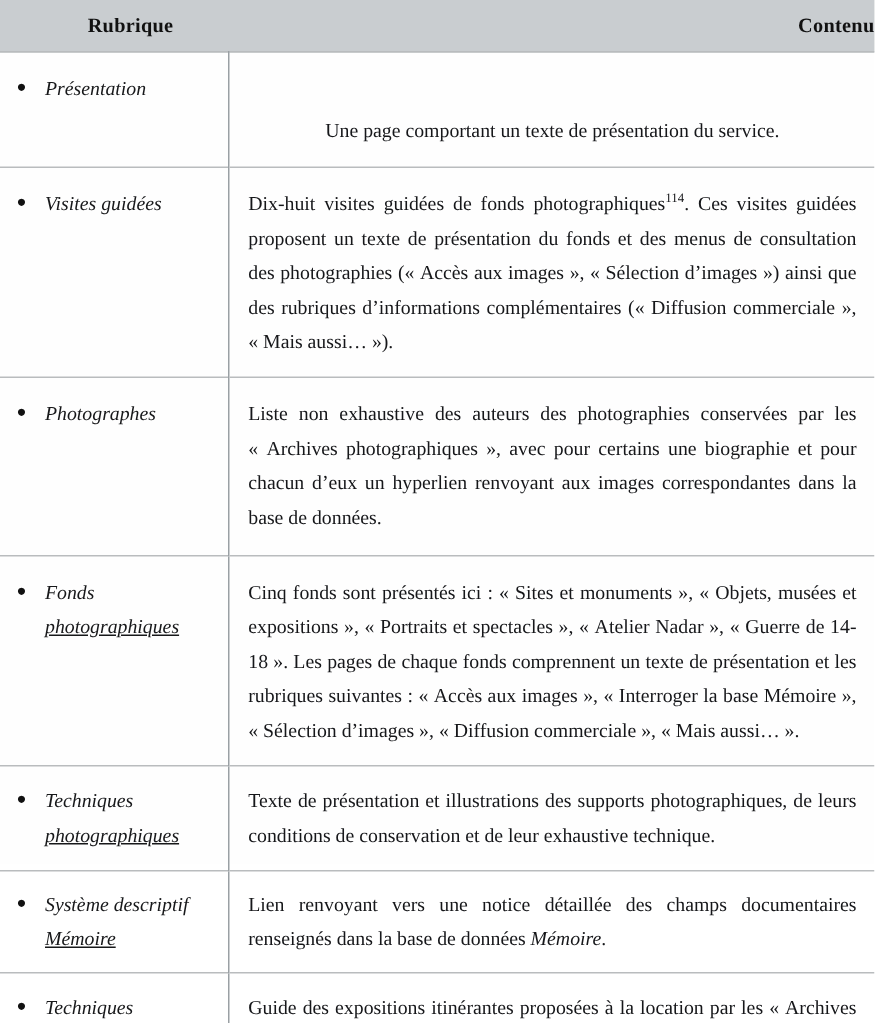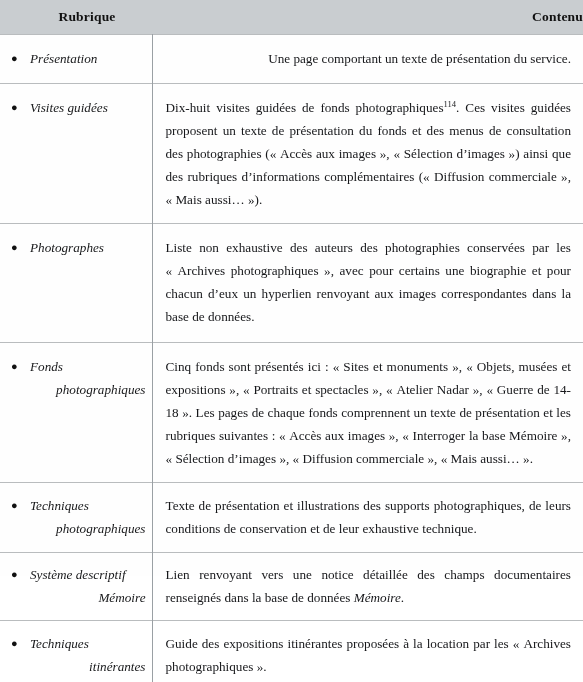--- a/index.html
+++ b/index.html
@@ -97,38 +97,39 @@
     position: absolute;
     left: 11px;
     top: 0;
     font-style: normal;
     font-size: 11px;
     line-height: 23px;
     color: #111;
   }
   .rubrique-label {
     display: inline;
-    text-align: right;
   }
   .rubrique-label .l2 {
     display: block;
+    text-decoration: underline;
   }
 
   
   .contenu-text {
     font-size: 13.2px;
     line-height: 23px;
     text-align: justify;
     text-justify: inter-word;
     color: #16171a;
     margin: 0;
     hyphens: none;
   }
   .contenu-text.no-justify {
-    text-align: right;
+    text-align: center;
+    margin-top: 28px;
   }
   .contenu-text sup {
     font-size: 8.6px;
     vertical-align: super;
     line-height: 0;
   }
   .contenu-text em {
     font-style: italic;
   }
 

